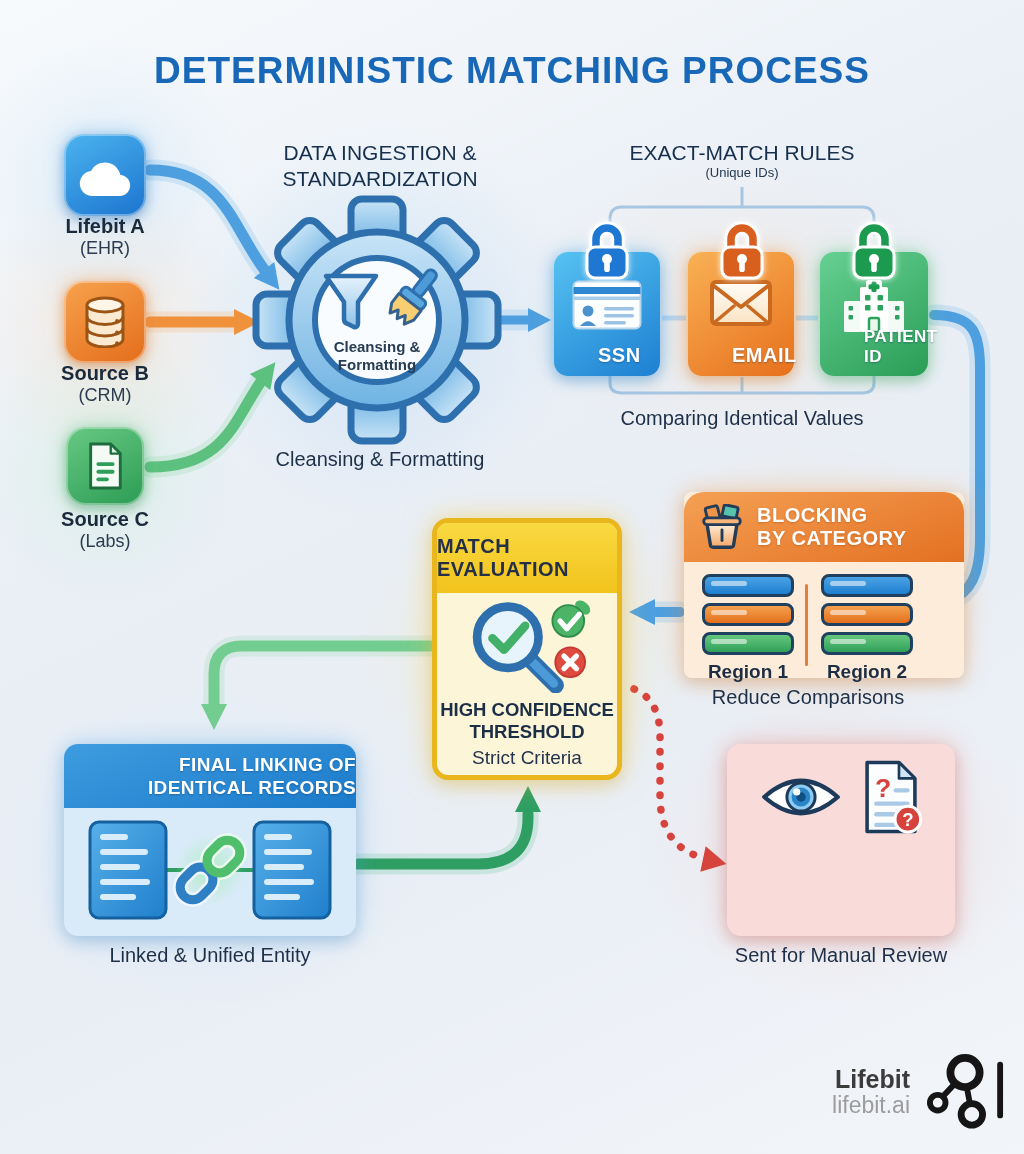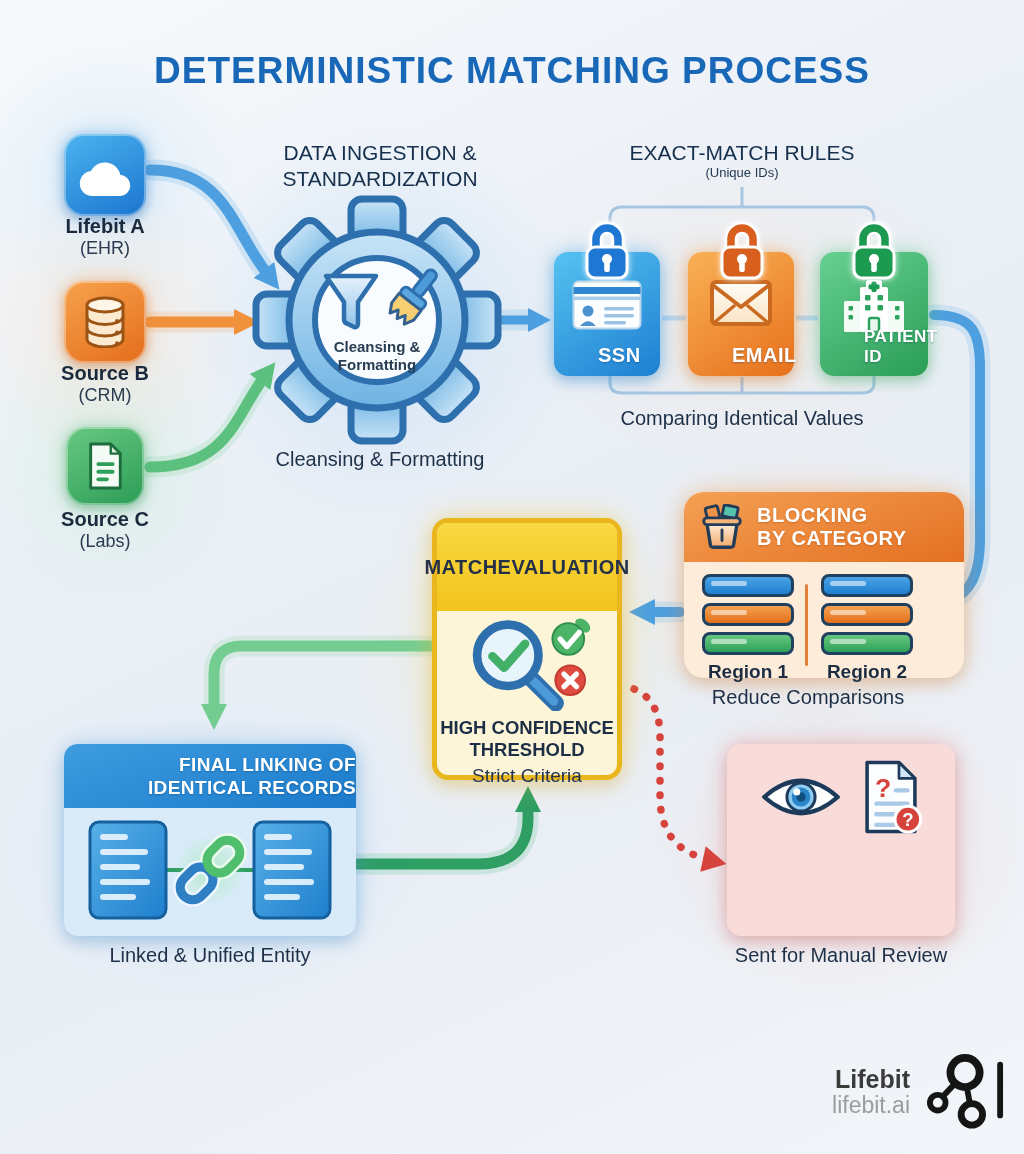--- a/index.html
+++ b/index.html
@@ -42,38 +42,38 @@
   .em-label{position:absolute;left:0;right:0;bottom:9px;text-align:left;color:#fff;font-weight:800;font-size:20px;
     text-shadow:0 1px 2px rgba(0,40,80,.35);letter-spacing:.5px;padding-left:44px;}
   .card-blue{background:linear-gradient(145deg,#56c2f1 0%,#1d7fd2 100%);box-shadow:0 0 20px rgba(90,180,240,.55),0 5px 12px rgba(30,90,150,.25);}
   .card-orange{background:linear-gradient(145deg,#f9b155 0%,#e7701c 100%);box-shadow:0 0 20px rgba(250,170,90,.55),0 5px 12px rgba(170,85,20,.25);}
   .card-green{background:linear-gradient(145deg,#66d092 0%,#2a9d56 100%);box-shadow:0 0 20px rgba(110,210,150,.55),0 5px 12px rgba(30,110,60,.25);}
   .em-icon{position:absolute;left:50%;transform:translateX(-50%);top:28px;}
   .lock{position:absolute;top:220px;filter:drop-shadow(0 0 3px rgba(255,255,255,.9));z-index:5;}
   
   .panel{position:absolute;border-radius:16px;}
   
-  .blocking{left:684px;top:492px;width:280px;height:186px;background:#fcecd9;border-radius:20px;
+  .blocking{left:684px;top:492px;width:280px;height:186px;background:#fcecd9;border-radius:8px;
     box-shadow:0 0 26px rgba(244,152,62,.38),0 6px 14px rgba(150,80,20,.18);}
   .blocking-hdr{height:70px;border-radius:20px 20px 0 0;background:linear-gradient(160deg,#f4a054 0%,#e47022 100%);
     display:flex;align-items:center;padding-left:13px;gap:10px;}
   .blocking-hdr .t{font-size:20px;line-height:23px;font-weight:800;color:#fff;letter-spacing:.5px;text-shadow:0 1px 2px rgba(140,60,0,.35);}
   .region{position:absolute;width:104px;top:82px;}
   .bar{box-sizing:border-box;height:23px;width:92px;margin:0 auto 6px auto;border:3px solid #20405f;border-radius:8px;position:relative;}
   .bar::after{content:"";position:absolute;left:6px;top:3.5px;height:5px;width:42%;background:rgba(255,255,255,.55);border-radius:3px;}
   .bar-blue{background:linear-gradient(#4aa3e4,#1f7fd0);}
   .bar-orange{background:linear-gradient(#f4a14e,#e4701e);}
   .bar-green{background:linear-gradient(#66c77f,#2fa159);}
   .region-label{margin-top:4px;text-align:center;font-size:19px;font-weight:600;color:#1d2e44;}
   .blk-divider{position:absolute;left:121px;top:92px;width:3px;height:82px;background:#e2803a;border-radius:2px;}
   
   .eval{left:432px;top:518px;width:190px;height:262px;box-sizing:border-box;border:5px solid #e9b61d;border-radius:16px;
     background:#fcf5d7;box-shadow:0 0 28px rgba(250,205,70,.5),0 6px 14px rgba(160,120,20,.18);}
-  .eval-hdr{height:88px;background:linear-gradient(#f9d941,#f2c31c);border-radius:10px 10px 0 0;
-    display:flex;flex-direction:row;align-items:center;justify-content:center;}
+  .eval-hdr{height:70px;background:linear-gradient(#f9d941,#f2c31c);border-radius:10px 10px 0 0;
+    display:flex;flex-direction:column;align-items:flex-start;justify-content:center;}
   .eval-hdr .t{font-size:20px;line-height:23px;font-weight:800;color:#233048;letter-spacing:.5px;}
   .eval-body{text-align:center;}
   .thresh{font-size:18.5px;line-height:22px;font-weight:700;color:#1d2f47;}
   .criteria{font-size:19px;font-weight:500;color:#243450;margin-top:4px;}
   
   .linking{left:64px;top:744px;width:292px;height:192px;background:#d9ebf9;border-radius:14px;
     box-shadow:0 0 24px rgba(95,175,235,.4),0 6px 14px rgba(30,90,150,.18);}
   .linking-hdr{height:64px;border-radius:14px 14px 0 0;background:linear-gradient(160deg,#3e9cdf 0%,#1b7aca 100%);
     display:flex;flex-direction:column;align-items:flex-end;justify-content:center;}
   .linking-hdr .t{font-size:19px;line-height:23px;font-weight:800;color:#fff;letter-spacing:.4px;text-shadow:0 1px 2px rgba(10,60,110,.4);}

